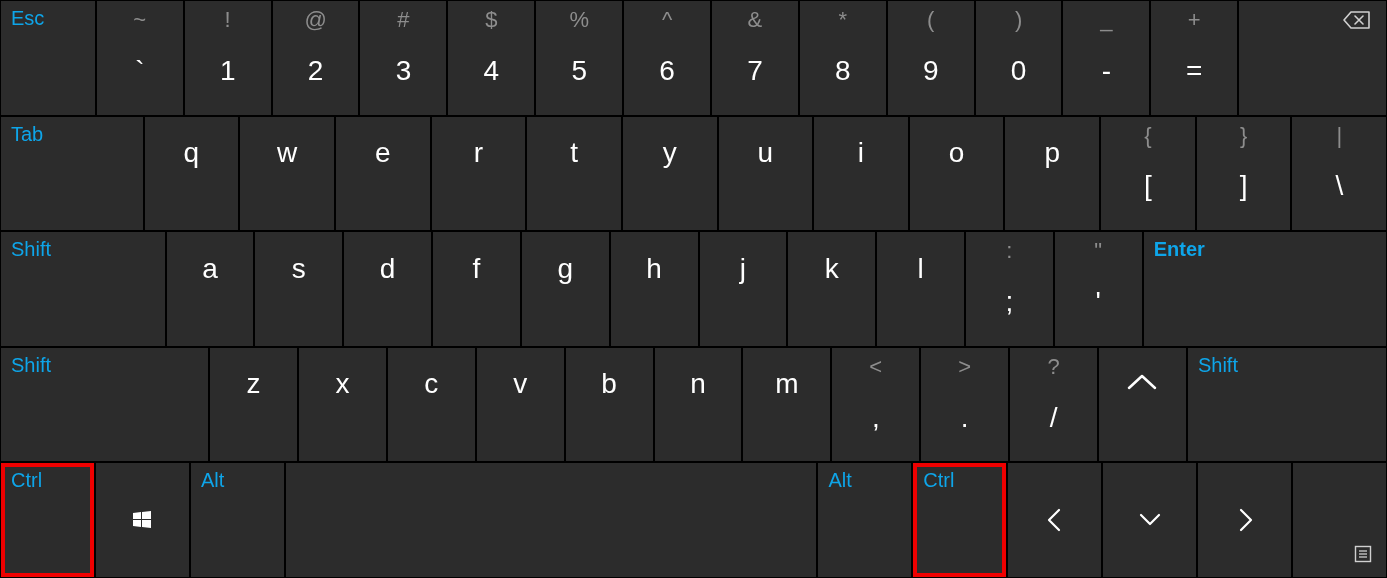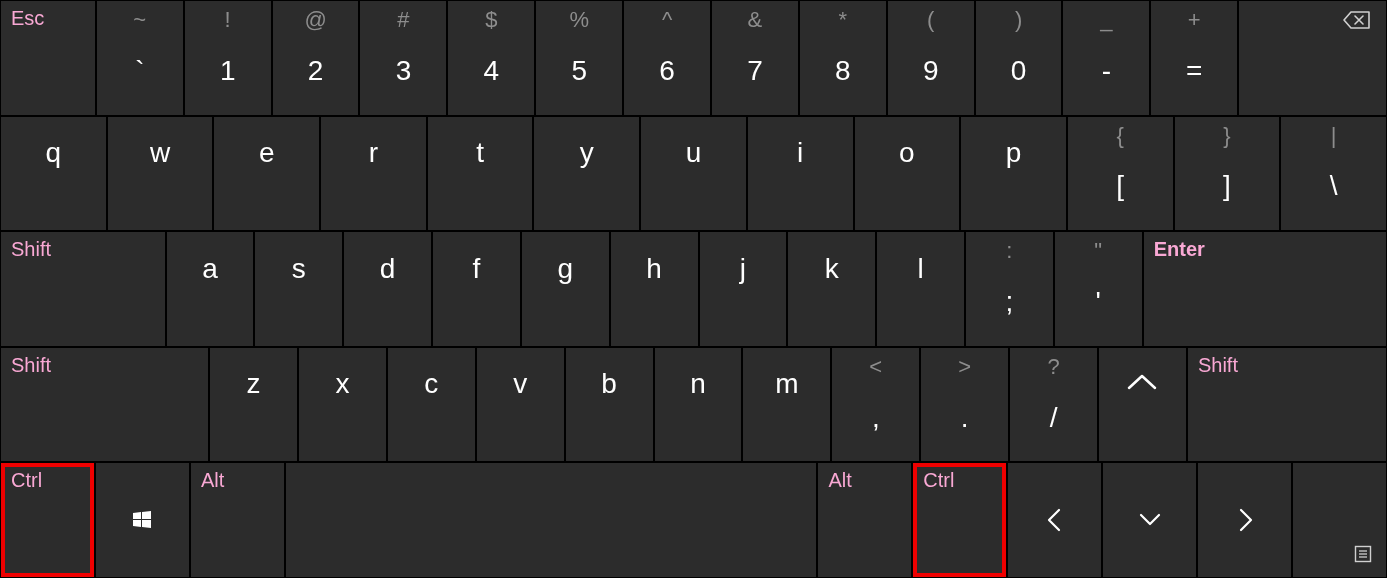--- a/index.html
+++ b/index.html
@@ -48,21 +48,21 @@
     top: 50%;
     transform: translate(-50%, -10%);
     font-size: 28px;
     color: #fff;
   }
   .key .corner-label {
     position: absolute;
     top: 6px;
     left: 10px;
     font-size: 20px;
-    color: #f9a8d4;
+    color: #0ea5e9;
   }
   .key .center-icon {
     position: absolute;
     left: 50%;
     top: 50%;
     transform: translate(-50%, -50%);
     font-size: 22px;
     color: #fff;
   }
   .key.highlighted {
@@ -135,20 +135,23 @@
       <div class="key" style="flex: 147 0 0px;">
         <span style="position: absolute; top: 8px; right: 14px;">
           <svg width="30" height="22" viewBox="0 0 30 22">
             <path d="M9 3 L27 3 L27 19 L9 19 L2 11 Z" stroke="#d0d0d0" stroke-width="1.6" fill="none" stroke-linejoin="round"></path>
             <path d="M13 7 L21 15 M21 7 L13 15" stroke="#d0d0d0" stroke-width="1.6" stroke-linecap="round"></path>
           </svg>
         </span>
       </div>
     </div>
     <div class="row">
+      <div class="key" style="flex: 130 0 0px;">
+        <span class="corner-label">Tab</span>
+      </div>
       <div class="key" style="flex: 86 0 0px;">
         <span class="lower" style="top: 18%; transform: translate(-50%, 0px);">q</span>
       </div>
       <div class="key" style="flex: 86 0 0px;">
         <span class="lower" style="top: 18%; transform: translate(-50%, 0px);">w</span>
       </div>
       <div class="key" style="flex: 86 0 0px;">
         <span class="lower" style="top: 18%; transform: translate(-50%, 0px);">e</span>
       </div>
       <div class="key" style="flex: 86 0 0px;">

